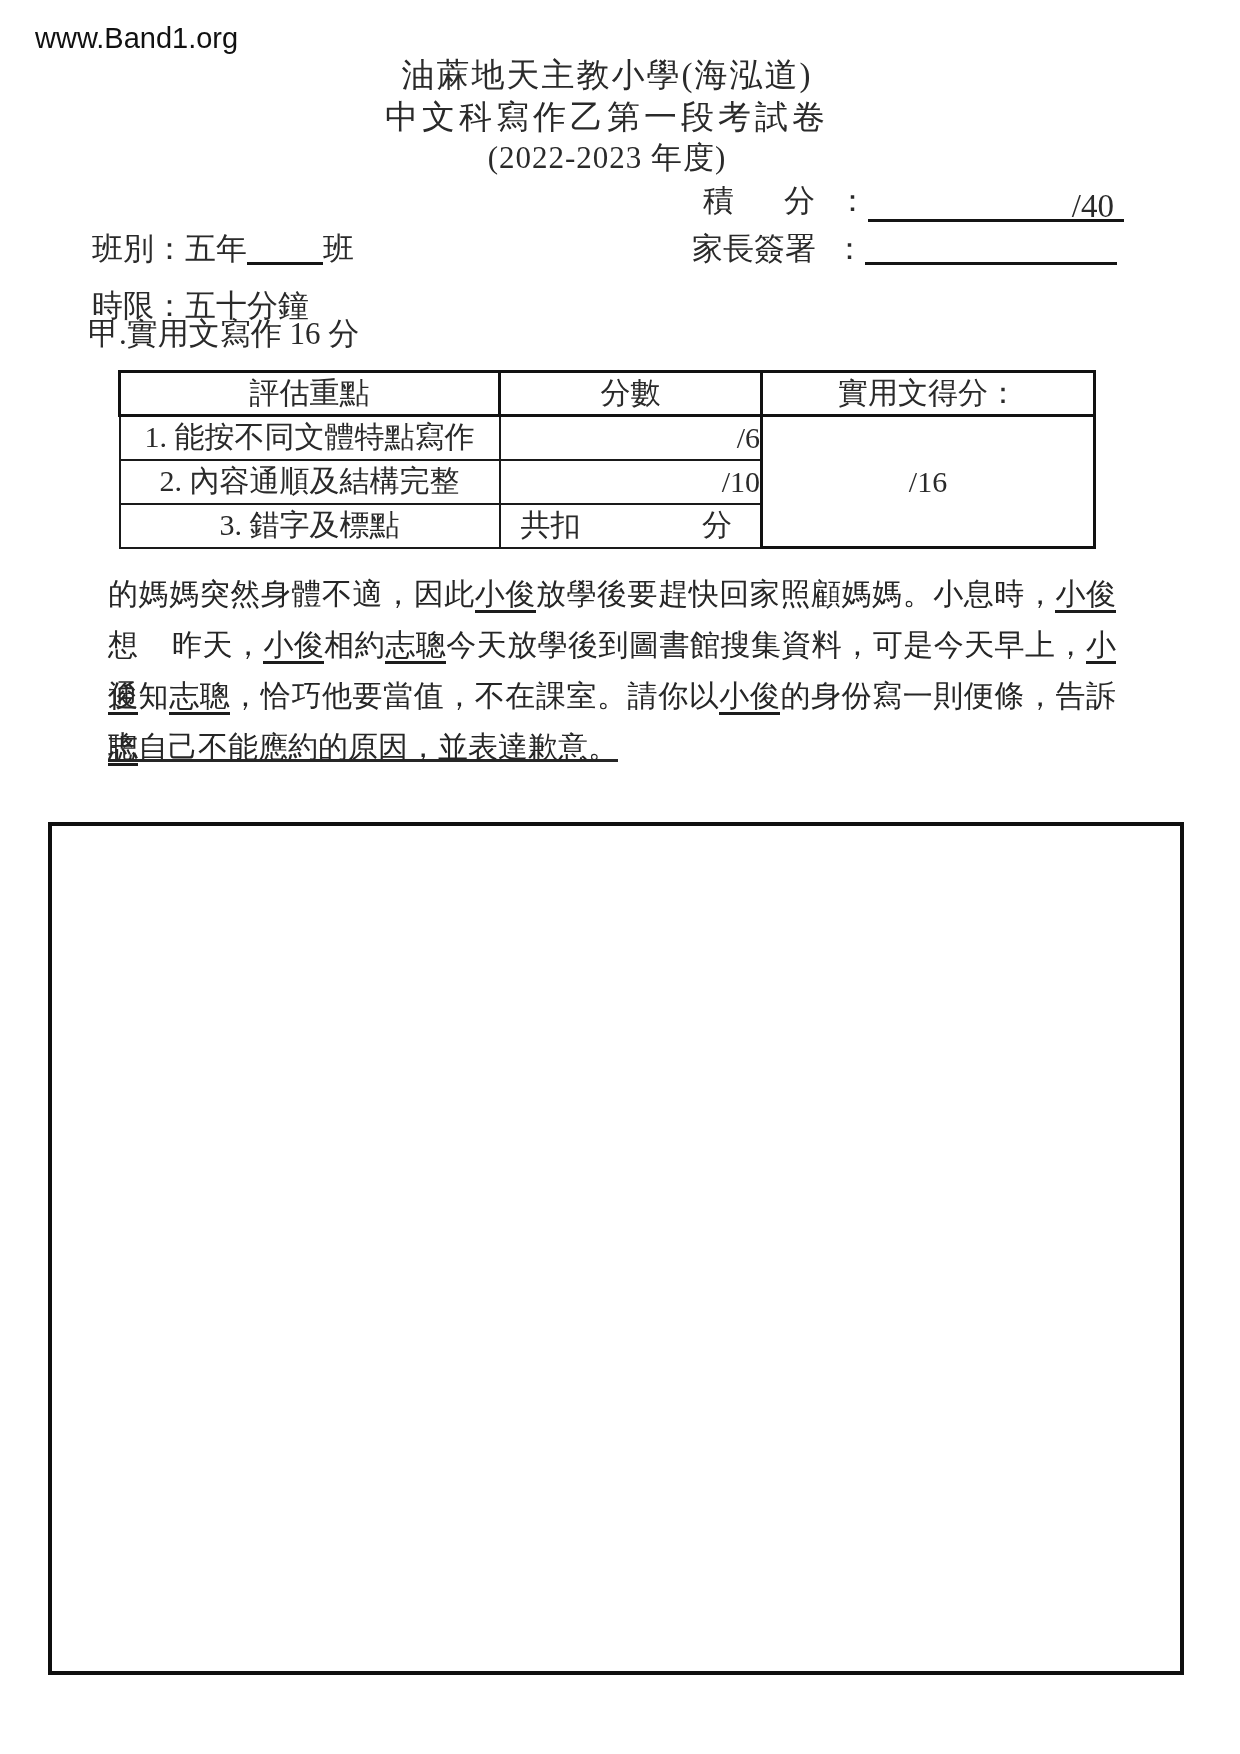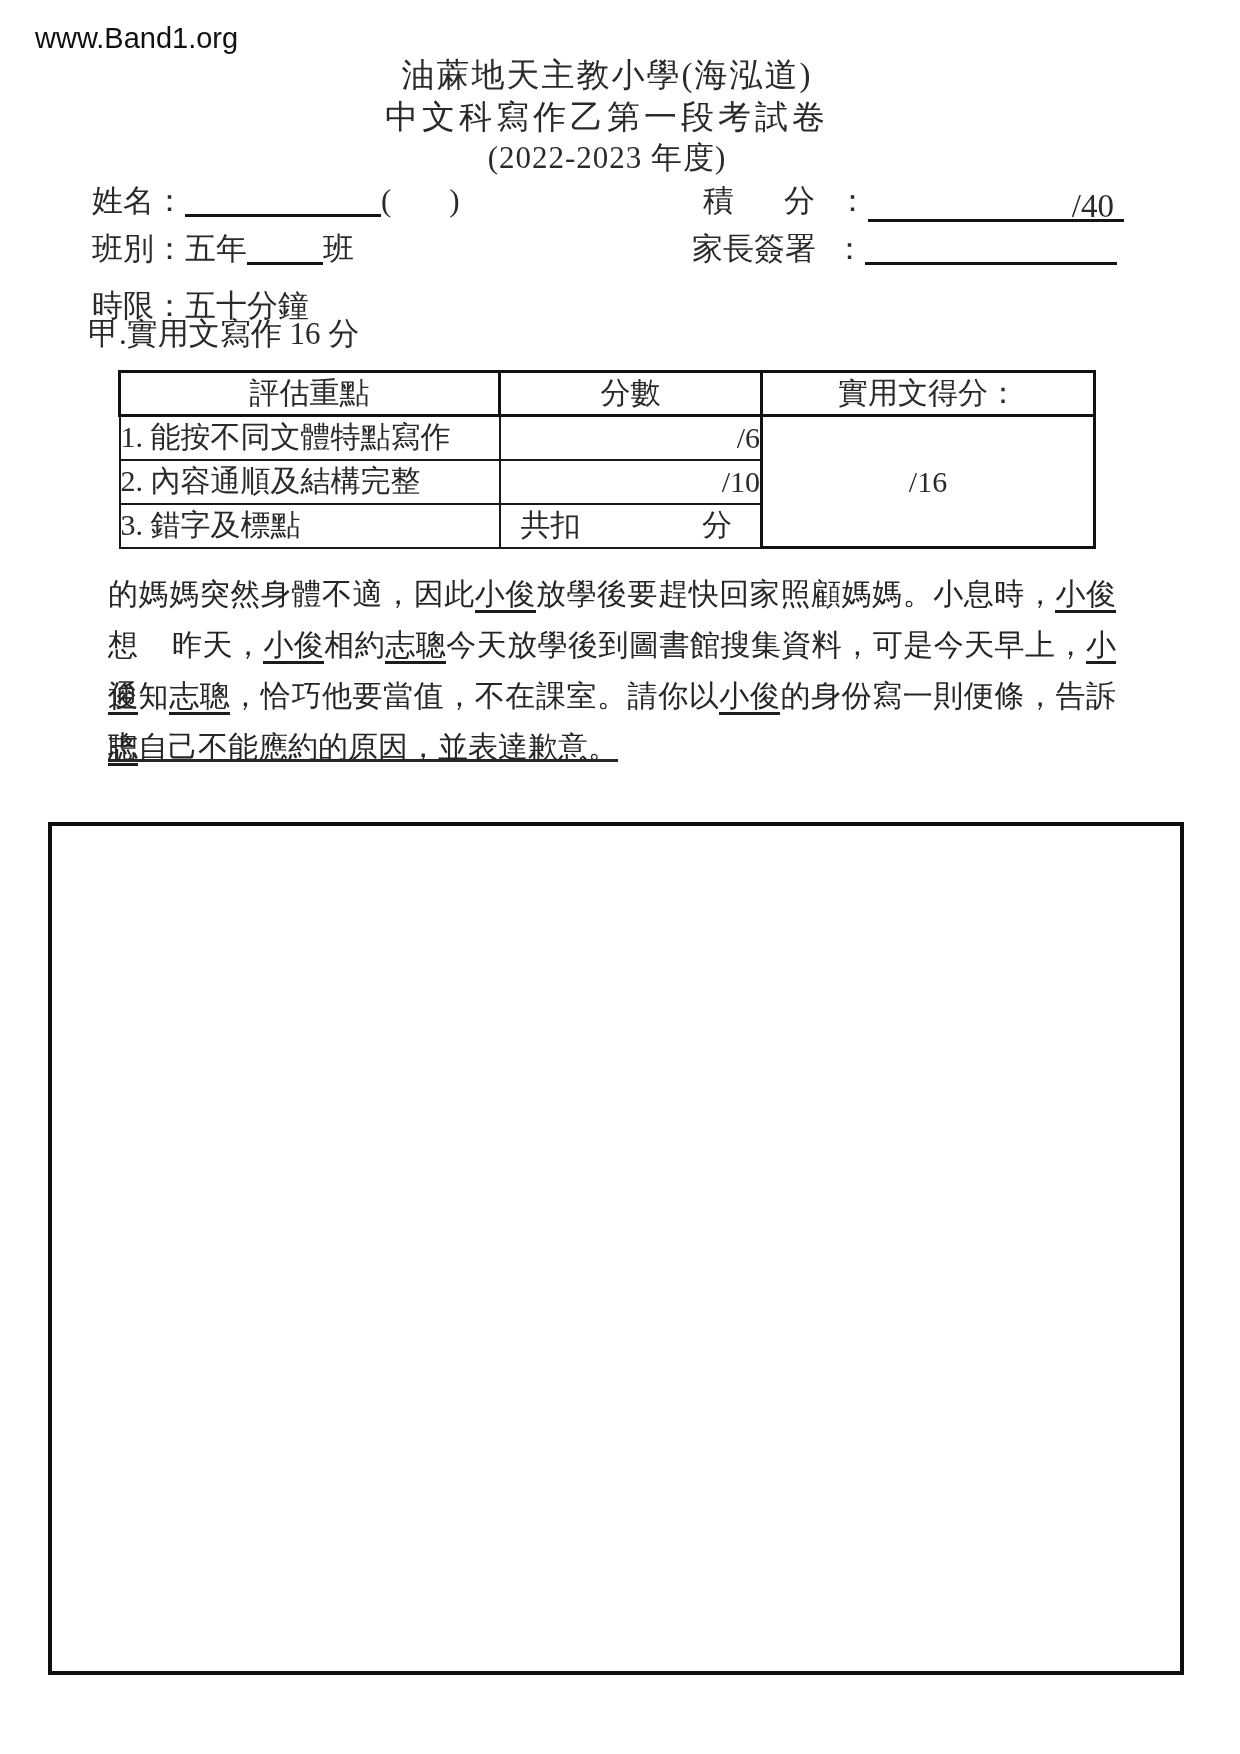--- a/index.html
+++ b/index.html
@@ -41,21 +41,21 @@
   }
   .rubric td,.rubric th{
     border:2px solid #1a1a1a;font-weight:normal;
     padding:0;height:44px;box-sizing:border-box;
   }
   .rubric .outer{border:3px solid #111;font-family:Liberation Serif, serif;}
   .rubric th{text-align:center;}
   .col1{width:380px;}
   .col2{width:262px;}
   .col3{width:333px;}
-  .cell-label{text-align:left;padding-left:8px;}
+  .cell-label{text-align:center;padding-left:8px;}
   .cell-score{text-align:right;padding-right:42px;}
   .cell-split{display:flex;justify-content:space-between;align-items:center;height:100%;
     padding-left:20px;padding-right:28px;}
   .cell-total{text-align:center;vertical-align:middle;}
 
   .prompt{
     position:absolute;left:108px;top:568px;width:1008px;
     font-size:30px;color:#262626;
   }
   .prompt-line{
@@ -78,23 +78,20 @@
 <div class="page">
 
   <div class="watermark">www.Band1.org</div>
 
   <div class="title-block">
     <div class="t1">油蔴地天主教小學(海泓道)</div>
     <div class="t2">中文科寫作乙第一段考試卷</div>
     <div class="t3">(2022-2023 年度)</div>
   </div>
 
-  <div class="frow" style="left:92px;top:180px;">
-    <span>姓名：</span><span class="blank" style="width:196px;"></span><span>(</span><span class="sp" style="width:58px;"></span><span>)</span>
-  </div>
   <div class="frow" style="left:703px;top:180px;">
     <span>積</span><span class="sp" style="width:50px;"></span><span>分</span><span class="sp" style="width:22px;"></span><span>：</span><span class="blank score-in" style="width:256px;"><span>/40</span></span>
   </div>
 
   <div class="frow" style="left:92px;top:228px;">
     <span>班別：</span><span>五年</span><span class="blank" style="width:76px;"></span><span>班</span>
   </div>
   <div class="frow" style="left:692px;top:228px;">
     <span>家長簽署</span><span class="sp" style="width:18px;"></span><span>：</span><span class="blank" style="width:252px;"></span>
   </div>

